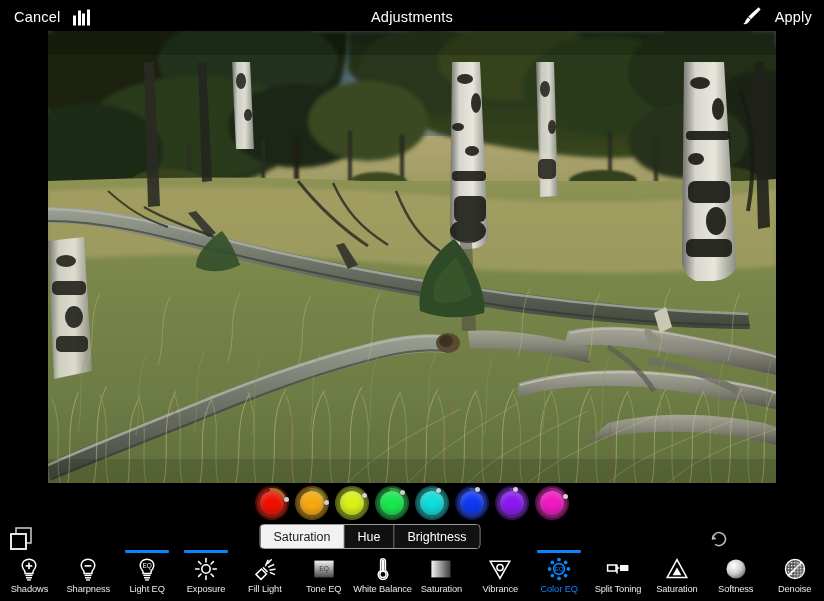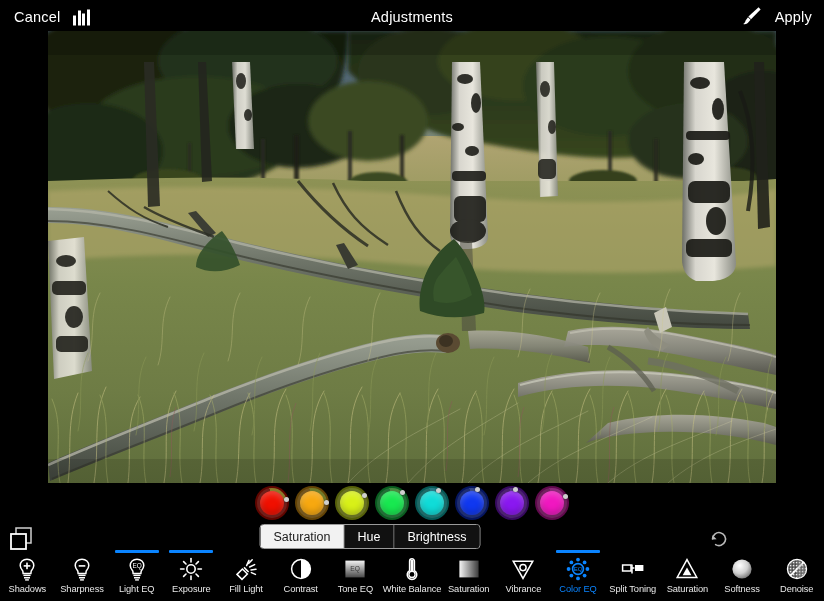--- a/index.html
+++ b/index.html
@@ -677,30 +677,20 @@
               <path d="M16.6 11 L21.6 8.6"></path>
               <path d="M15.6 7.4 L19.2 3.8"></path>
               <path d="M18 14 L23 13.2"></path>
               <path d="M18.4 16.6 L22.4 18.4"></path>
             </g>
           </svg>
         </span>
         <span class="lbl">Fill Light</span>
       </div>
 
-      <div class="tool">
-
-        <span class="glyph">
-          <svg viewBox="0 0 26 26" width="26" height="26">
-            <circle cx="13" cy="13" r="9.4" fill="none" stroke="#fff" stroke-width="1.5"></circle>
-            <path d="M13 3.6 A9.4 9.4 0 0 1 13 22.4 Z" fill="#fff"></path>
-          </svg>
-        </span>
-        <span class="lbl">Contrast</span>
-      </div>
 
       <div class="tool">
 
         <span class="glyph">
           <svg viewBox="0 0 26 26" width="26" height="26">
             <defs>
               <linearGradient id="tg" x1="0" y1="0" x2="0" y2="1">
                 <stop offset="0" stop-color="#f2f2f2"></stop>
                   <stop offset="1" stop-color="#4a4a4a"></stop>
               </linearGradient>

